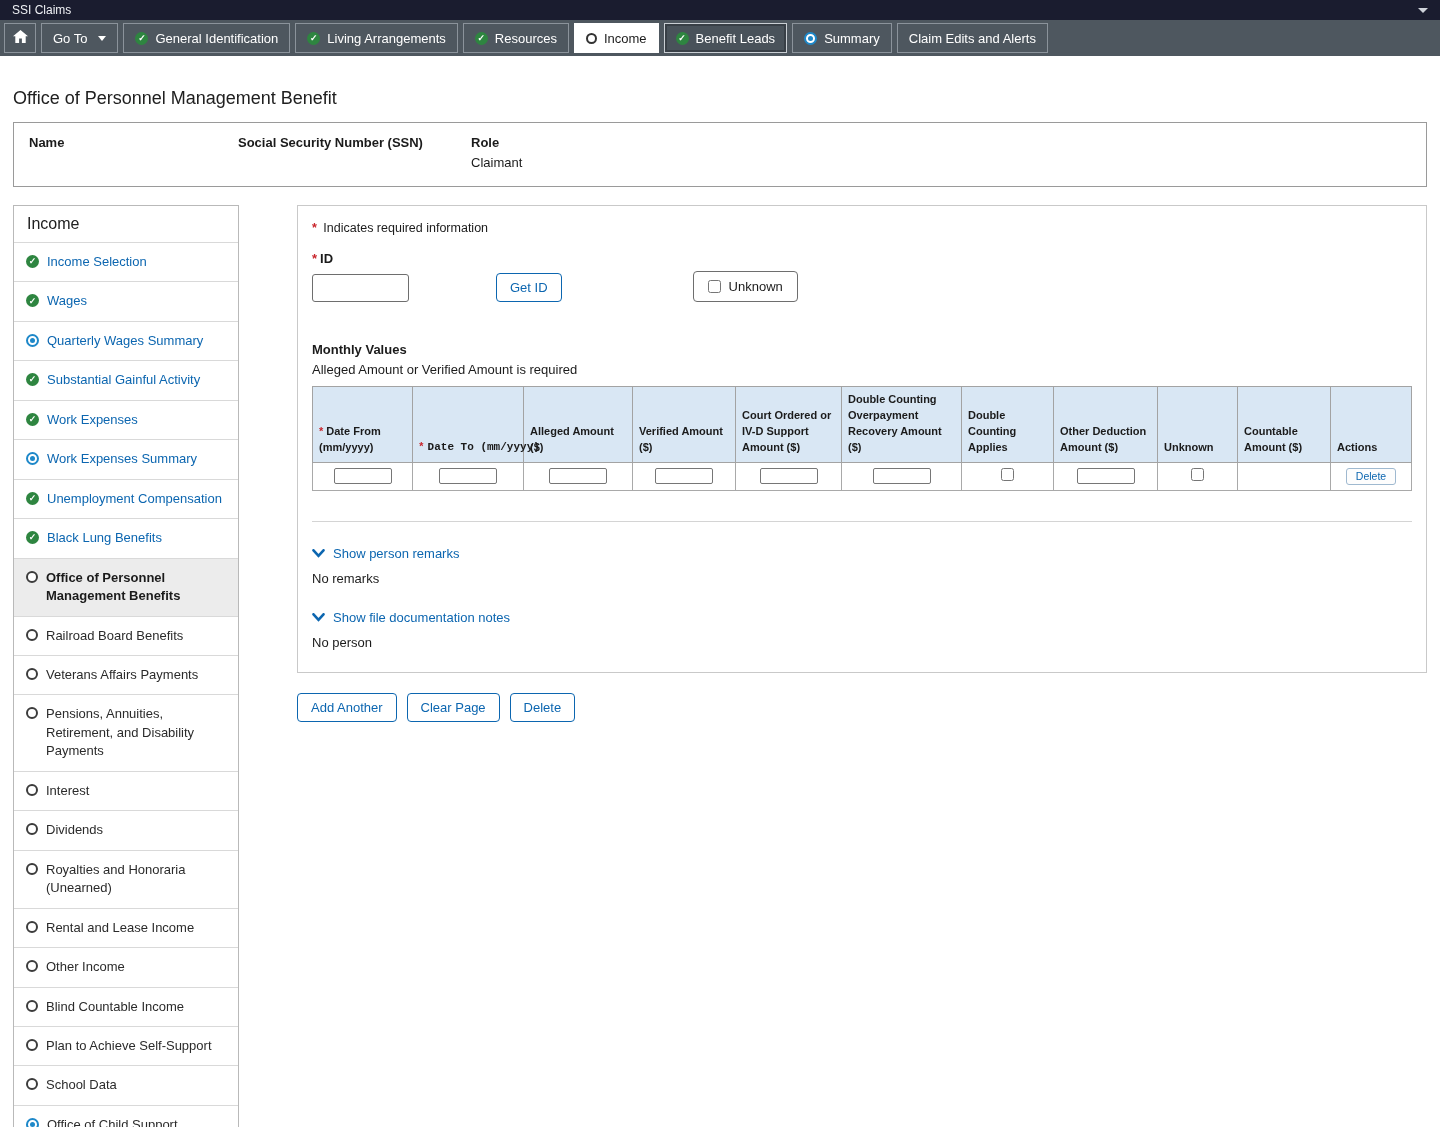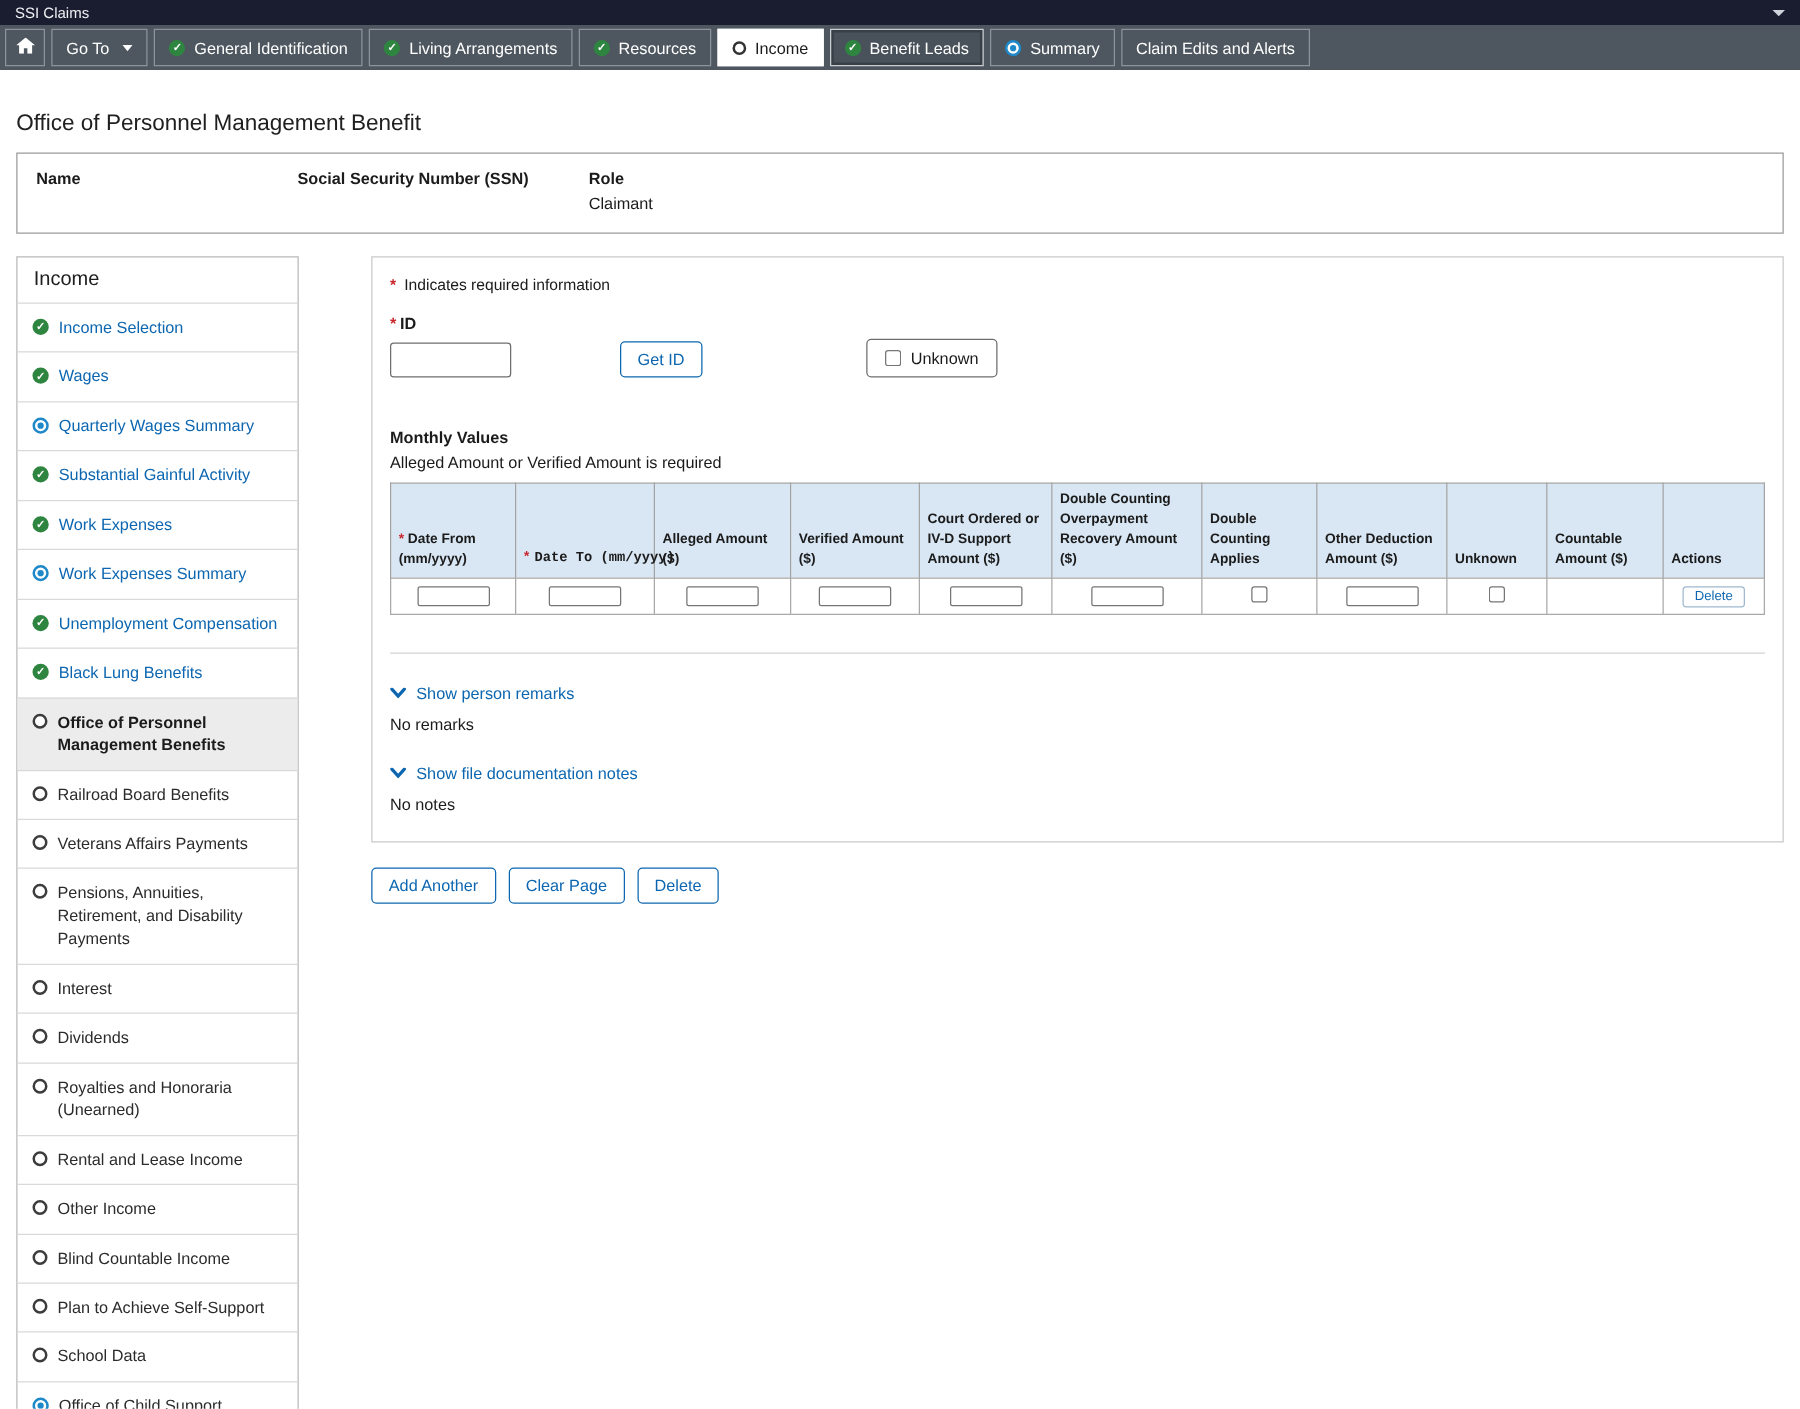--- a/index.html
+++ b/index.html
@@ -412,21 +412,21 @@
           <span>Show person remarks</span>
         </div>
         <div class="empty-text">No remarks</div>
 
         <div class="toggle">
           <svg width="13" height="9" viewBox="0 0 13 9">
             <path d="M1.5 1.3 L6.5 6.8 L11.5 1.3" fill="none" stroke="#0c66b0" stroke-width="2.6" stroke-linecap="round"></path>
           </svg>
           <span>Show file documentation notes</span>
         </div>
-        <div class="empty-text">No notes</div>
+        <div class="empty-text">No person</div>
 
       </section>
 
       <div class="form-actions">
         <button class="btn-outline">Add Another</button>
         <button class="btn-outline">Clear Page</button>
         <button class="btn-outline">Delete</button>
       </div>
     </div>
 

